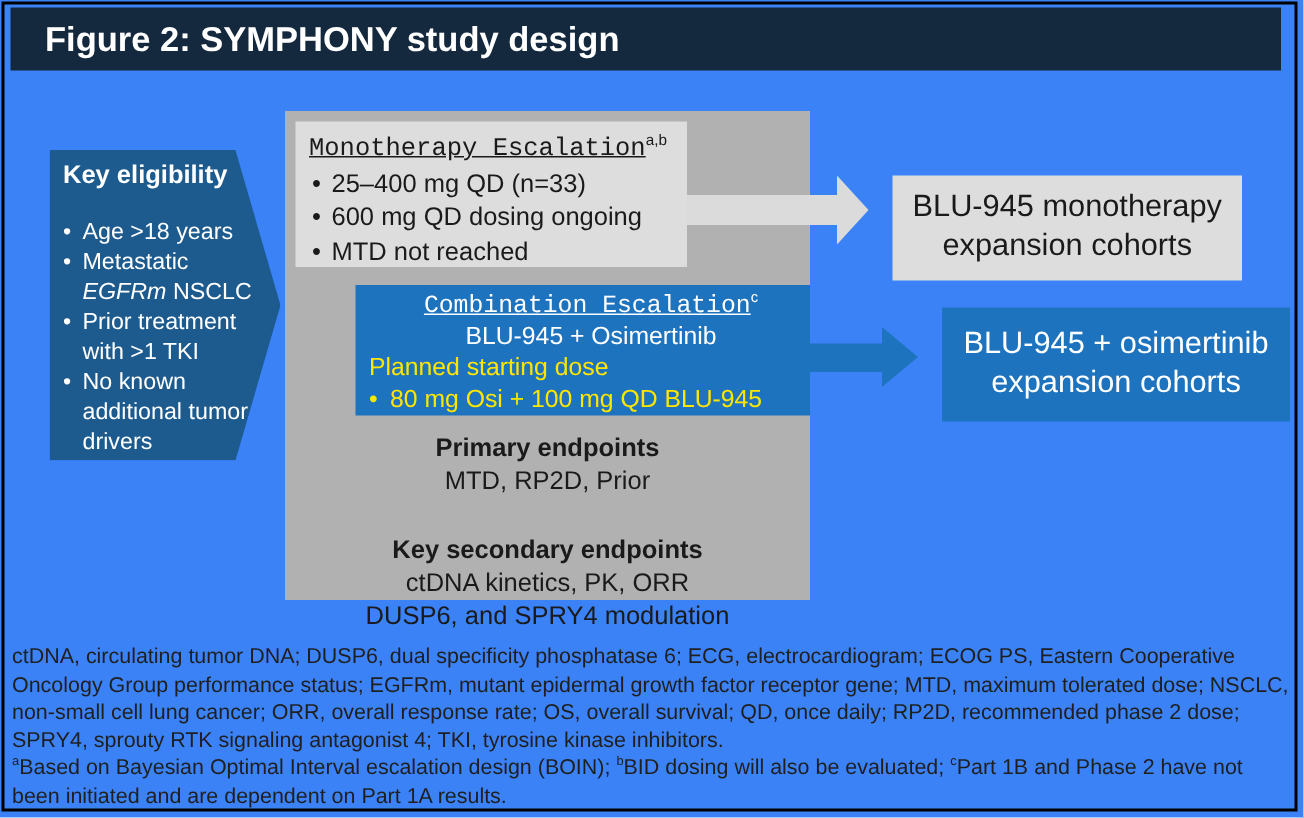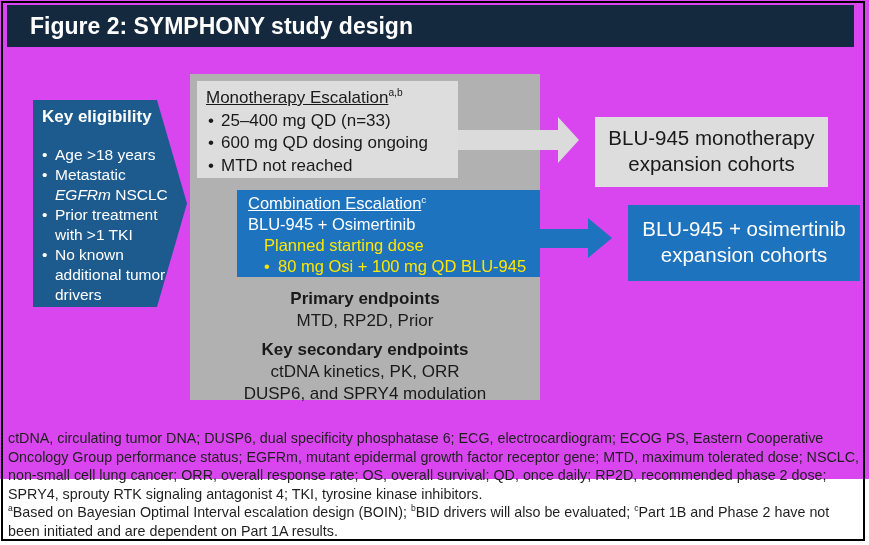--- a/index.html
+++ b/index.html
@@ -1,21 +1,21 @@
 <!DOCTYPE html>
 <html><head>
 <meta charset="utf-8">
 <style>
   html, body { margin: 0; padding: 0; background: #fff; }
   body {
     width: 869px; height: 545px; overflow: hidden; position: relative;
     font-family: "Liberation Sans", "DejaVu Sans", sans-serif;
     -webkit-font-smoothing: antialiased;
   }
-  .frame { position: absolute; left: 0; top: 0; width: 869px; height: 479px; background: #d946ef; }
+  .frame { position: absolute; left: 0; top: 0; width: 869px; height: 545px; background: #3b82f6; }
   .outer-border {
     position: absolute; left: 1px; top: 1px; width: 860px; height: 536px;
     border: 2px solid #000;
   }
   
   .title-bar {
     position: absolute; left: 7px; top: 5px; width: 847px; height: 42px;
     background: #15293E; color: #fff;
     font-size: 23px; font-weight: bold; line-height: 42px;
     padding-left: 23px; box-sizing: border-box;
@@ -32,42 +32,42 @@
   .chev-list li { position: relative; padding-left: 13px; width: 120px; }
   .chev-list li::before { content: "\2022"; position: absolute; left: 0; }
   .chev-list i { font-style: italic; }
   
   .container { position: absolute; left: 190px; top: 74px; width: 350px; height: 326px; background: #B1B1B1; }
   .mono-box {
     position: absolute; left: 197px; top: 81px; width: 261px; height: 97px;
     background: #DDDDDD; color: #1A1A1A; font-size: 17px; line-height: 22.5px;
     padding: 6px 0 0 9px; box-sizing: border-box;
   }
-  .u { text-decoration: underline; }
+  .u { text-decoration: underline; font-family: Liberation Mono, monospace; }
   sup { font-size: 60%; line-height: 0; vertical-align: super; }
   .mono-list { list-style: none; margin: 0; padding: 0; }
   .mono-list li { position: relative; padding-left: 15px; }
   .mono-list li::before { content: "\2022"; position: absolute; left: 2px; }
   
   .combo-box {
     position: absolute; left: 237px; top: 190px; width: 303px; height: 87px;
     background: #1E73BE; color: #fff; font-size: 16.5px; line-height: 21px;
     padding-top: 3px; box-sizing: border-box;
   }
-  .combo-title, .combo-line2 { text-align: left; padding-left: 11px; }
-  .combo-line3, .combo-line4 { color: #FFE600; padding-left: 9px; margin-left: 18px; }
+  .combo-title, .combo-line2 { text-align: center; padding-left: 11px; }
+  .combo-line3, .combo-line4 { color: #FFE600; padding-left: 9px; }
   .combo-line4 { position: relative; padding-left: 23px; }
   .combo-line4::before { content: "\2022"; position: absolute; left: 9px; }
   
   .endpoints {
     position: absolute; left: 190px; top: 288px; width: 350px;
     color: #1A1A1A; text-align: center; font-size: 17px; line-height: 22px;
   }
   .ep-label { font-weight: bold; }
-  .gap { margin-top: 7px; }
+  .gap { margin-top: 24px; }
   
   .arrow-shaft { position: absolute; }
   .arrow-head { position: absolute; width: 0; height: 0; }
   .shaft-gray { left: 458px; top: 130px; width: 100px; height: 20px; background: #DBDBDB; }
   .head-gray  { left: 558px; top: 117px; border-left: 21px solid #DBDBDB;
                 border-top: 23px solid transparent; border-bottom: 23px solid transparent; }
   .shaft-blue { left: 540px; top: 229px; width: 48px; height: 19px; background: #1E73BE; }
   .head-blue  { left: 588px; top: 218px; border-left: 24px solid #1E73BE;
                 border-top: 20.5px solid transparent; border-bottom: 20.5px solid transparent; }
   
@@ -143,15 +143,15 @@
     <div>BLU-945 monotherapy</div>
     <div>expansion cohorts</div>
   </div>
   <div class="exp-box exp-blue">
     <div>BLU-945 + osimertinib</div>
     <div>expansion cohorts</div>
   </div>
 
   <div class="footnotes">
     <p>ctDNA, circulating tumor DNA; DUSP6, dual specificity phosphatase 6; ECG, electrocardiogram; ECOG PS, Eastern Cooperative Oncology Group performance status; EGFRm, mutant epidermal growth factor receptor gene; MTD, maximum tolerated dose; NSCLC, non-small cell lung cancer; ORR, overall response rate; OS, overall survival; QD, once daily; RP2D, recommended phase 2 dose; SPRY4, sprouty RTK signaling antagonist 4; TKI, tyrosine kinase inhibitors.</p>
-    <p><sup>a</sup><span>Based on Bayesian Optimal Interval escalation design (BOIN); </span><sup>b</sup><span>BID drivers will also be evaluated; </span><sup>c</sup><span>Part 1B and Phase 2 have not been initiated and are dependent on Part 1A results.</span></p>
+    <p><sup>a</sup><span>Based on Bayesian Optimal Interval escalation design (BOIN); </span><sup>b</sup><span>BID dosing will also be evaluated; </span><sup>c</sup><span>Part 1B and Phase 2 have not been initiated and are dependent on Part 1A results.</span></p>
   </div>
 </div>
 
 </body></html>

